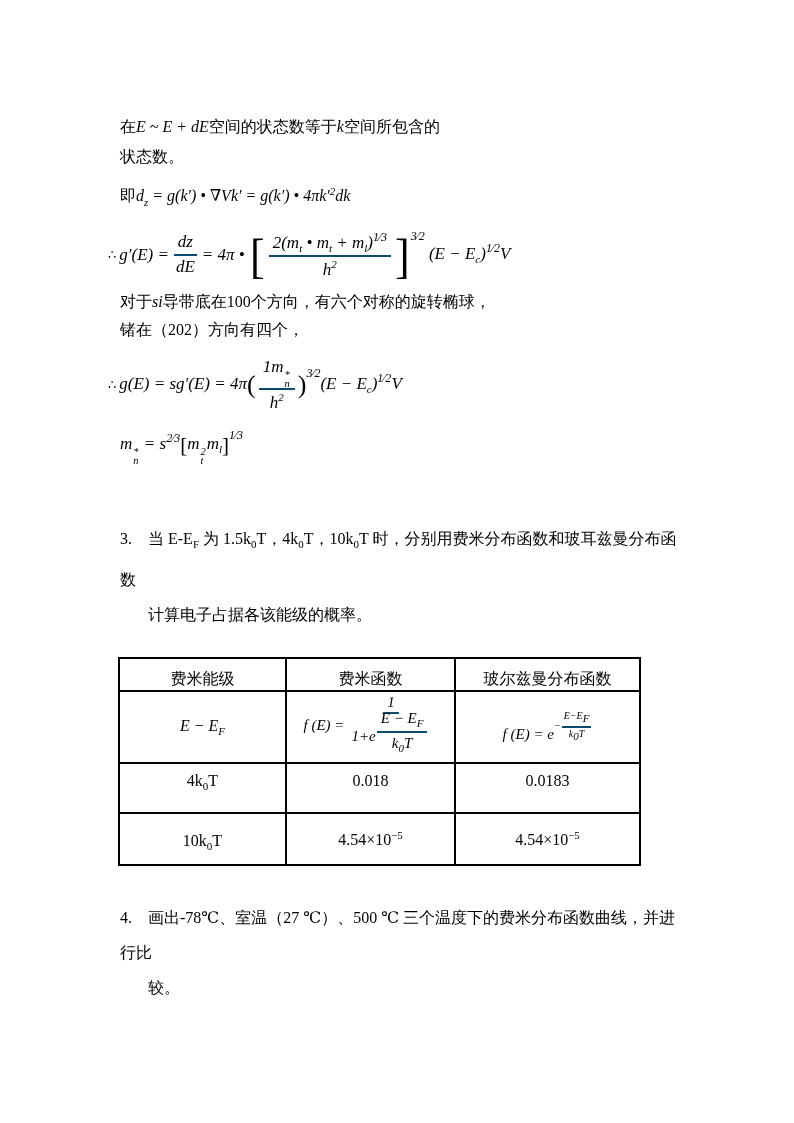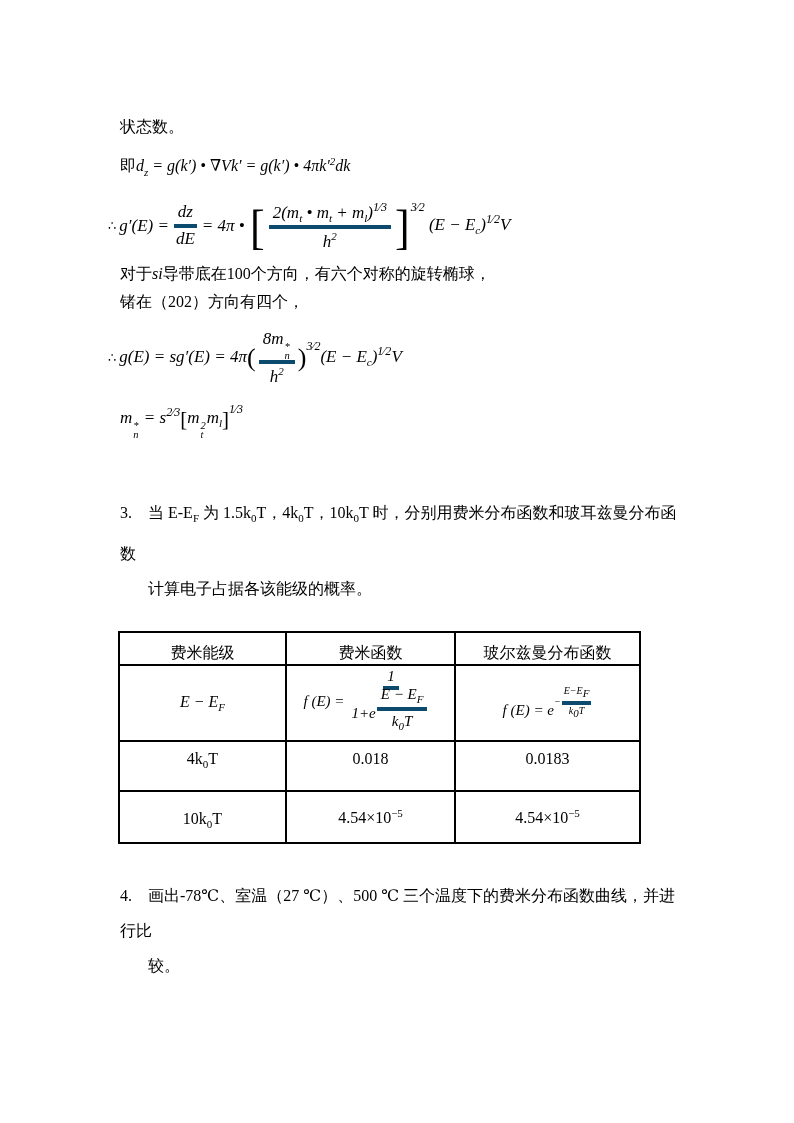--- a/index.html
+++ b/index.html
@@ -11,21 +11,21 @@
   p{margin:0;}
   .zh-line{font-size:16px;line-height:30px;}
   .m{font-style:italic;}
   sub{font-size:11px;}
   sup{font-size:11px;}
   .fr{font-size:12px;font-style:italic;}
   
   .fline{font-size:17px;line-height:1;white-space:nowrap;}
   .tf{font-style:normal;font-size:13px;margin-right:4px;letter-spacing:-1px;}
   .frac{display:inline-flex;flex-direction:column;align-items:center;vertical-align:middle;margin:0 3px;line-height:1.35;}
-  .frac .num{border-bottom:4px solid #0c4a6e;padding:0 4px;text-align:center;}
+  .frac .num{border-bottom:2px solid #0c4a6e;padding:0 4px;text-align:center;}
   .frac .den{padding:0 4px;text-align:center;}
   .bb{display:inline-block;font-style:normal;font-size:44px;line-height:0.85;vertical-align:middle;transform:scaleY(1.12);margin:0 1px;font-weight:400;}
   .hi{vertical-align:20px;}
   .mp{font-style:normal;font-size:26px;vertical-align:middle;line-height:0.8;}
   .mp2{font-style:normal;font-size:21px;vertical-align:middle;line-height:0.8;}
   .ss{display:inline-flex;flex-direction:column;align-items:flex-start;font-size:10.5px;line-height:9px;vertical-align:-6px;font-style:italic;margin:0 1px;}
   
   .qline{font-size:16px;line-height:35px;}
   .qnum{display:inline-block;width:28px;}
   .qcont{padding-left:28px;}
@@ -51,20 +51,21 @@
   .bexp{font-size:10px;vertical-align:10px;font-style:italic;}
   .frac.tiny{font-size:10px;line-height:1.25;margin:0 1px;}
   .frac.tiny .num,.frac.tiny .den{padding:0 2px;}
 </style>
 </head>
 <body>
 
 <div class="page">
   <div class="content">
 
+    <p class="zh-line"><span>在</span><span class="m">E ~ E + dE</span><span>空间的状态数等于</span><span class="m">k</span><span>空间所包含的</span></p>
 
     <p class="zh-line"><span>状态数。</span></p>
 
     <p class="zh-line" style="margin-top:4px;"><span>即</span><span class="m">d</span><sub class="m">z</sub><span class="m"> = g(k′) • ∇Vk′ = g(k′) • 4πk′</span><sup class="m">2</sup><span class="m">dk</span></p>
 
     <div class="fline" style="margin:12px 0 6px -12px;">
       <span class="tf">∴</span><span class="m">g′(E) =</span><span class="frac">
           <span class="num m">dz</span>
           <span class="den m">dE</span>
         </span><span class="m">= 4π •</span>
@@ -73,21 +74,21 @@
           <span class="den m"><span>h</span><sup>2</sup></span>
         </span><span class="bb">]</span><sup class="fr hi">3⁄2</sup>
       <span class="m"><span>(E − E</span><sub>c</sub><span>)</span><sup class="fr">1⁄2</sup><span>V</span></span>
     </div>
 
     <p class="zh-line" style="line-height:28px;margin-top:6px;"><span>对于</span><span class="m">si</span><span>导带底在100个方向，有六个对称的旋转椭球，</span></p>
     <p class="zh-line" style="line-height:28px;"><span>锗在（202）方向有四个，</span></p>
 
     <div class="fline" style="margin:12px 0 0 -12px;">
       <span class="tf">∴</span><span class="m">g(E) = sg′(E) = 4π</span><span class="mp">(</span><span class="frac">
-          <span class="num m"><span>8m</span><span class="ss">
+          <span class="num m"><span>1m</span><span class="ss">
               <span>*</span>
               <span>n</span>
             </span></span>
           <span class="den m"><span>h</span><sup>2</sup></span>
         </span><span class="mp">)</span><sup class="fr" style="vertical-align:12px;">3⁄2</sup><span class="m"><span>(E − E</span><sub>c</sub><span>)</span><sup class="fr">1⁄2</sup><span>V</span></span>
     </div>
 
     <div class="fline" style="margin:14px 0 0 0;">
       <span class="m">m</span><span class="ss">
           <span>*</span>

